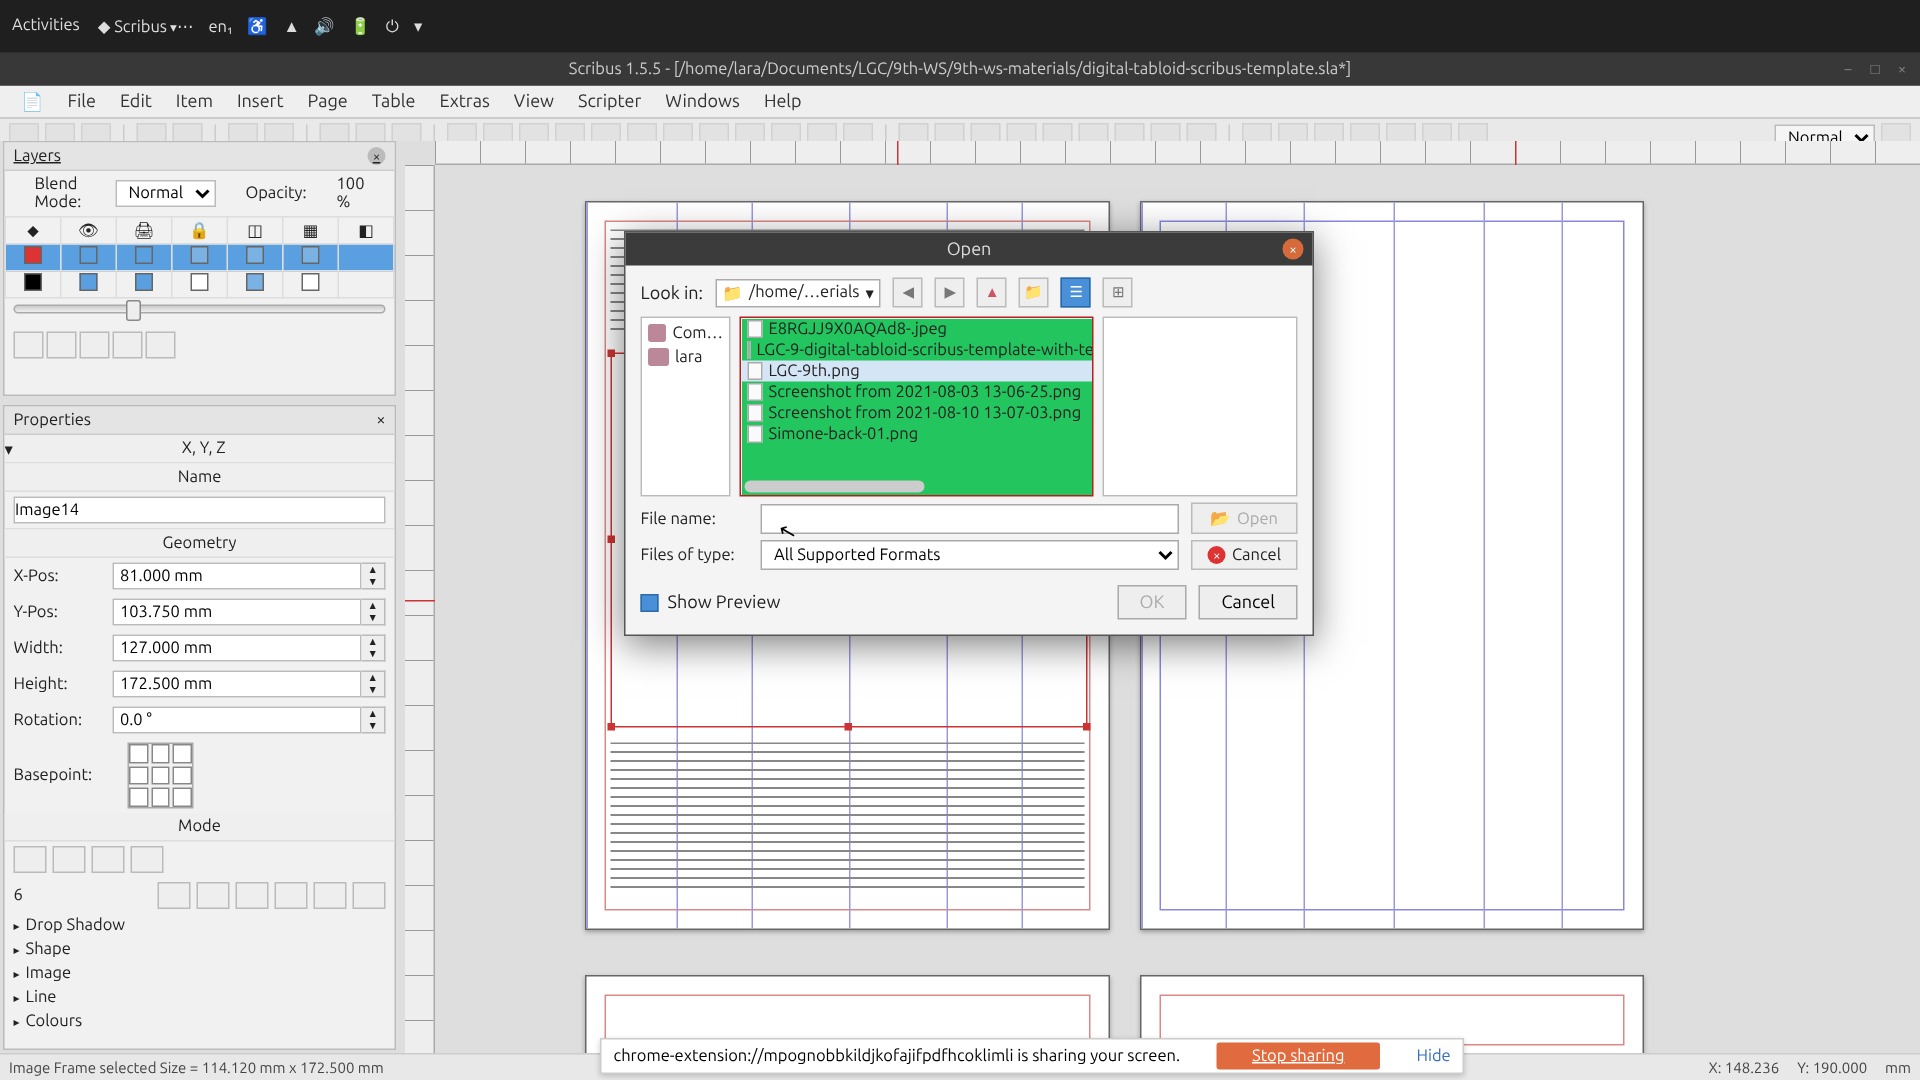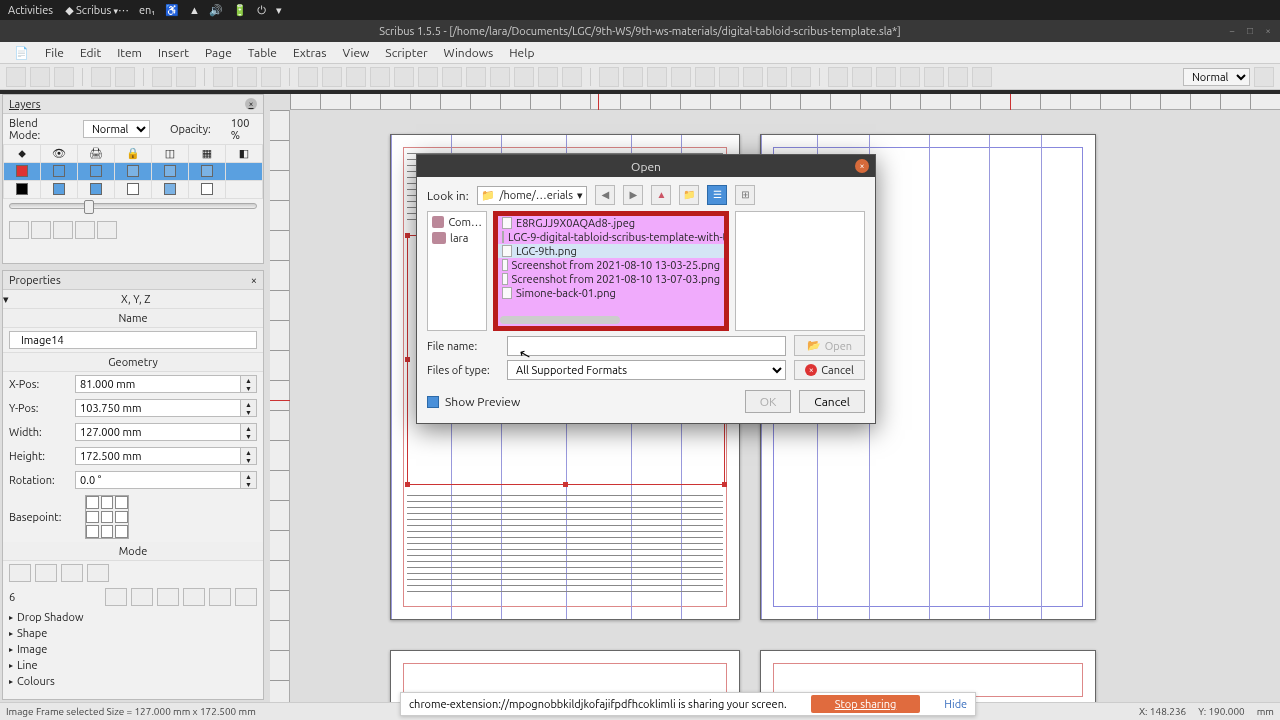--- a/index.html
+++ b/index.html
@@ -1,19 +1,19 @@
 <!DOCTYPE html>
 <html><head>
 <meta charset="utf-8">
 <style>
 * { box-sizing: border-box; margin: 0; padding: 0; font-family: "Ubuntu", "Cantarell", sans-serif; }
 html, body { width: 1280px; height: 720px; overflow: hidden; background: #2a2a2a; }
 
 
-.gnome-bar { height: 20px; background: #1f1f1f; color: #ddd; display: flex; align-items: center; font-size: 11px; padding: 0 8px; }
+.gnome-bar { height: 35px; background: #1f1f1f; color: #ddd; display: flex; align-items: center; font-size: 11px; padding: 0 8px; }
 .gnome-bar .left { display: flex; gap: 12px; }
 .gnome-bar .center { flex: 1; text-align: center; }
 .gnome-bar .right { display: flex; gap: 10px; align-items: center; }
 .gnome-bar .appmenu::after { content: " ▾"; font-size: 9px; }
 
 
 .titlebar { height: 22px; background: #383838; color: #ccc; display: flex; align-items: center; justify-content: center; font-size: 11px; position: relative; }
 .titlebar .winbtns { position: absolute; right: 6px; display: flex; gap: 6px; }
 .titlebar .winbtns span { width: 12px; height: 12px; color: #888; font-size: 10px; line-height: 12px; text-align: center; }
 
@@ -49,21 +49,21 @@
 .page .textblock { position: absolute; left: 16px; right: 16px; background: repeating-linear-gradient(to bottom, #888 0 1px, transparent 1px 6px); }
 .page .selframe { position: absolute; border: 1px solid #c33; }
 .page .selframe .handle { position:absolute; width:5px; height:5px; background:#c33; }
 
 
 .panel { position: absolute; background: #f1f1f1; border: 1px solid #bbb; font-size: 11px; color: #222; }
 .panel .tabhdr { display:flex; align-items:center; padding:3px 6px; background:#e4e4e4; border-bottom:1px solid #ccc; justify-content:space-between;text-decoration:underline; }
 .panel .tabhdr .close { width:12px; height:12px; border-radius:50%; background:#bbb; font-size:9px; text-align:center; line-height:12px; }
 
 .layers { left: 2px; top: 0px; width: 262px; height: 170px; }
-.layers .row2 { display:flex; align-items:center; gap:20px; padding: 3px 6px; }
+.layers .row2 { display:flex; align-items:center; gap:20px; padding: 3px 20px; }
 .layers select { font-size:11px; border:1px solid #bbb; background:#fff; padding:1px 4px; }
 .layers table { width:100%; border-collapse:collapse; }
 .layers td { border:1px solid #ddd; width:34px; height:18px; text-align:center; }
 .layers .sw { display:inline-block; width:12px; height:12px; border:1px solid #666; }
 .layers .btnrow { display:flex; gap:2px; padding:4px 6px; }
 .layers .btnrow .b { width:20px; height:18px; background:#eee; border:1px solid #bbb; }
 .layers .optrack { height:6px; background:linear-gradient(#ccc,#eee); border:1px solid #aaa; border-radius:3px; margin:4px 6px 8px; position:relative; }
 .layers .optrack .thumb { position:absolute; left:30%; top:-4px; width:10px; height:14px; background:#eee; border:1px solid #888; border-radius:2px; }
 
 .props { left: 2px; top: 176px; width: 262px; height: 430px; overflow:hidden; }
@@ -90,21 +90,21 @@
 .dialog .body { padding:8px 10px 10px; }
 .dialog .toprow { display:flex; align-items:center; gap:8px; margin-bottom:6px; }
 .dialog .toprow .pathsel { border:1px solid #aaa; background:#fff; padding:2px 4px; font-size:11px; display:flex; align-items:center; gap:4px; }
 .dialog .toprow .navbtn { width:20px; height:20px; border:1px solid #bbb; background:#eee; font-size:10px; text-align:center; line-height:18px; color:#777; }
 .dialog .toprow .navbtn.up { color:#c56; }
 .dialog .toprow .navbtn.active { background:#4a90d9; color:#fff; border-color:#2d6aa8; }
 .dialog .browser { display:flex; gap:6px; height:120px; }
 .dialog .sidebar { width:60px; border:1px solid #bbb; background:#fff; padding:2px; }
 .dialog .sidebar .place { display:flex; align-items:center; gap:4px; padding:2px; font-size:11px; }
 .dialog .sidebar .place .ico { width:14px; height:12px; background:#b89; border-radius:2px; }
-.dialog .filelist { flex:1; border:5px solid #b91c1c; background:#f0abfc; overflow:auto; position:relative; }
+.dialog .filelist { flex:1; border:1px solid #b91c1c; background:#22c55e; overflow:auto; position:relative; }
 .dialog .filelist .item { display:flex; align-items:center; gap:4px; padding:1px 4px; font-size:11px; white-space:nowrap; }
 .dialog .filelist .item.sel { background:#d4e5f5; }
 .dialog .filelist .fico { width:10px; height:12px; border:1px solid #aaa; background:#fafafa; }
 .dialog .filelist .hscroll { position:absolute; left:2px; bottom:2px; height:8px; width:120px; background:#ccc; border-radius:4px; }
 .dialog .preview { width:130px; border:1px solid #bbb; background:#fff; }
 .dialog .formrow { display:flex; align-items:center; gap:8px; margin-top:4px; }
 .dialog .formrow label { width:72px; font-size:11px; }
 .dialog .formrow input[type=text] { flex:1; border:1px solid #aaa; padding:3px 4px; font-size:11px; background:#fff; }
 .dialog .formrow select { flex:1; border:1px solid #aaa; padding:2px 4px; font-size:11px; background:#fff; }
 .dialog .formrow .okbtn { padding:3px 12px; border:1px solid #bbb; background:#eee; color:#aaa; font-size:11px; display:flex; align-items:center; gap:4px; }
@@ -331,21 +331,21 @@
   <div class="panel props">
     <div class="hdr2">
       <span>Properties</span>
       <span class="close">×</span>
     </div>
     <div class="secTitle">
       <span style="float:left">▾</span><span>X, Y, Z</span>
     </div>
     <div class="secTitle">Name</div>
     <div class="section">
-      <input type="text" style="width: 100%; border: 1px solid rgb(187, 187, 187); padding: 2px 11px; font-size: 11px;" value="Image14">
+      <input type="text" style="width: 100%; border: 1px solid rgb(187, 187, 187); padding: 2px 0; font-size: 11px;" value="Image14">
     </div>
     <div class="secTitle">Geometry</div>
     <div class="fieldrow">
         <label>X-Pos:</label>
         <div class="spin">
           <input value="81.000 mm" style="">
           <div class="updn">▲<br>▼</div>
         </div>
       </div>
     <div class="fieldrow">
@@ -428,21 +428,21 @@
       </div>
     <div class="treeItem">
         <span class="tri">▸</span>
         <span>Colours</span>
       </div>
   </div>
 
 </div>
 
 <div class="statusbar">
-  <span>Image Frame selected   Size = 127.000 mm x 172.500 mm</span>
+  <span>Image Frame selected   Size = 114.120 mm x 172.500 mm</span>
   <div class="right">
     <span>X: 148.236</span>
     <span>Y: 190.000</span>
     <span>mm</span>
   </div>
 </div>
 
 <div class="sharebar">
   <span>chrome-extension://mpognobbkildjkofajifpdfhcoklimli is sharing your screen.</span>
   <span class="stopshare">Stop sharing</span>
@@ -489,21 +489,21 @@
             <div class="item">
               <span class="fico"></span>
               <span>LGC-9-digital-tabloid-scribus-template-with-text&amp;im</span>
             </div>
             <div class="item sel">
               <span class="fico"></span>
               <span>LGC-9th.png</span>
             </div>
             <div class="item">
               <span class="fico"></span>
-              <span>Screenshot from 2021-08-10 13-03-25.png</span>
+              <span>Screenshot from 2021-08-03 13-06-25.png</span>
             </div>
             <div class="item">
               <span class="fico"></span>
               <span>Screenshot from 2021-08-10 13-07-03.png</span>
             </div>
             <div class="item">
               <span class="fico"></span>
               <span>Simone-back-01.png</span>
             </div>
             <div class="hscroll"></div>

